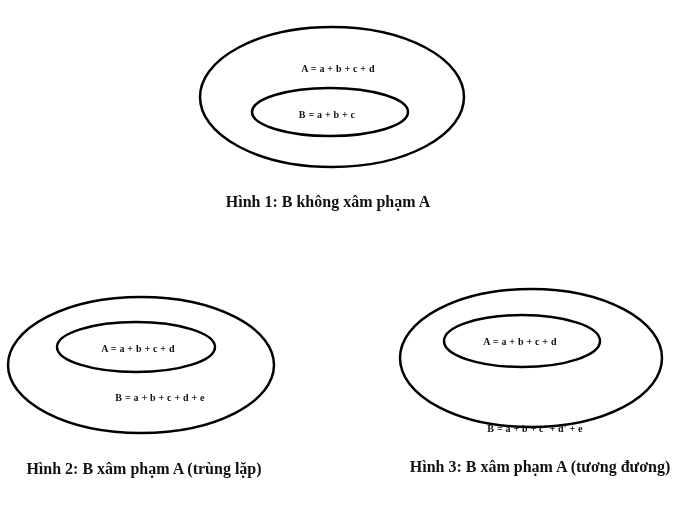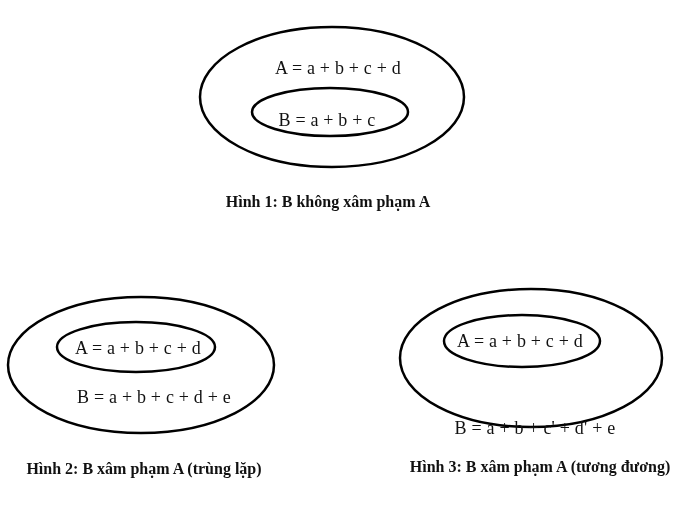--- a/index.html
+++ b/index.html
@@ -1,41 +1,41 @@
 <!DOCTYPE html>
 <html><head>
   <meta charset="utf-8">
   <style>
     html, body { margin: 0; padding: 0; background: #ffffff; }
     body { width: 695px; height: 511px; position: relative; overflow: hidden;
            font-family: "Liberation Serif", "DejaVu Serif", serif; color: #111; }
     svg.ell { position: absolute; left: 0; top: 0; }
-    .lbl { position: absolute; font-weight: normal; font-size: 18px; white-space: nowrap;
+    .lbl { position: absolute; font-weight: bold; font-size: 10px; white-space: nowrap;
            transform: translate(-50%, -50%); letter-spacing: 0.2px; }
     .cap { position: absolute; font-weight: bold; font-size: 16px; white-space: nowrap;
            transform: translate(-50%, -50%); }
   </style>
 </head>
 <body>
 
 <svg class="ell" width="695" height="511">
 
   <ellipse cx="332" cy="97" rx="132" ry="70" fill="none" stroke="#000" stroke-width="2.5"></ellipse>
   <ellipse cx="330" cy="112" rx="78" ry="24" fill="none" stroke="#000" stroke-width="2.5"></ellipse>
 
   <ellipse cx="141" cy="365" rx="133" ry="68" fill="none" stroke="#000" stroke-width="2.5"></ellipse>
   <ellipse cx="136" cy="347" rx="79" ry="25" fill="none" stroke="#000" stroke-width="2.5"></ellipse>
 
   <ellipse cx="531" cy="358" rx="131" ry="69" fill="none" stroke="#000" stroke-width="2.5"></ellipse>
   <ellipse cx="522" cy="341" rx="78" ry="26" fill="none" stroke="#000" stroke-width="2.5"></ellipse>
 </svg>
 
 <div class="lbl" style="left:338px; top:68px;">A =  a + b + c + d</div>
-<div class="lbl" style="left:327px; top:120px;text-align:center;">B = a + b + c</div>
+<div class="lbl" style="left:327px; top:114px;text-align:center;">B = a + b + c</div>
 <div class="cap" style="left:328px; top:202px;text-align:right;">Hình 1: B không xâm phạm A</div>
 
 <div class="lbl" style="left:138px; top:348px;">A = a + b + c + d</div>
-<div class="lbl" style="left:154px; top:397px;">B = a + b + c + d + e</div>
+<div class="lbl" style="left:160px; top:397px;">B = a + b + c + d + e</div>
 <div class="cap" style="left:144px; top:469px;text-align:center;">Hình 2: B xâm phạm A (trùng lặp)</div>
 
 <div class="lbl" style="left:520px; top:341px;">A = a + b + c + d</div>
 <div class="lbl" style="left:535px; top:384px;margin-top:44px;">B = a + b + c' + d' + e</div>
 <div class="cap" style="left:540px; top:467px;">Hình 3: B xâm phạm A (tương đương)</div>
 
 </body></html>

